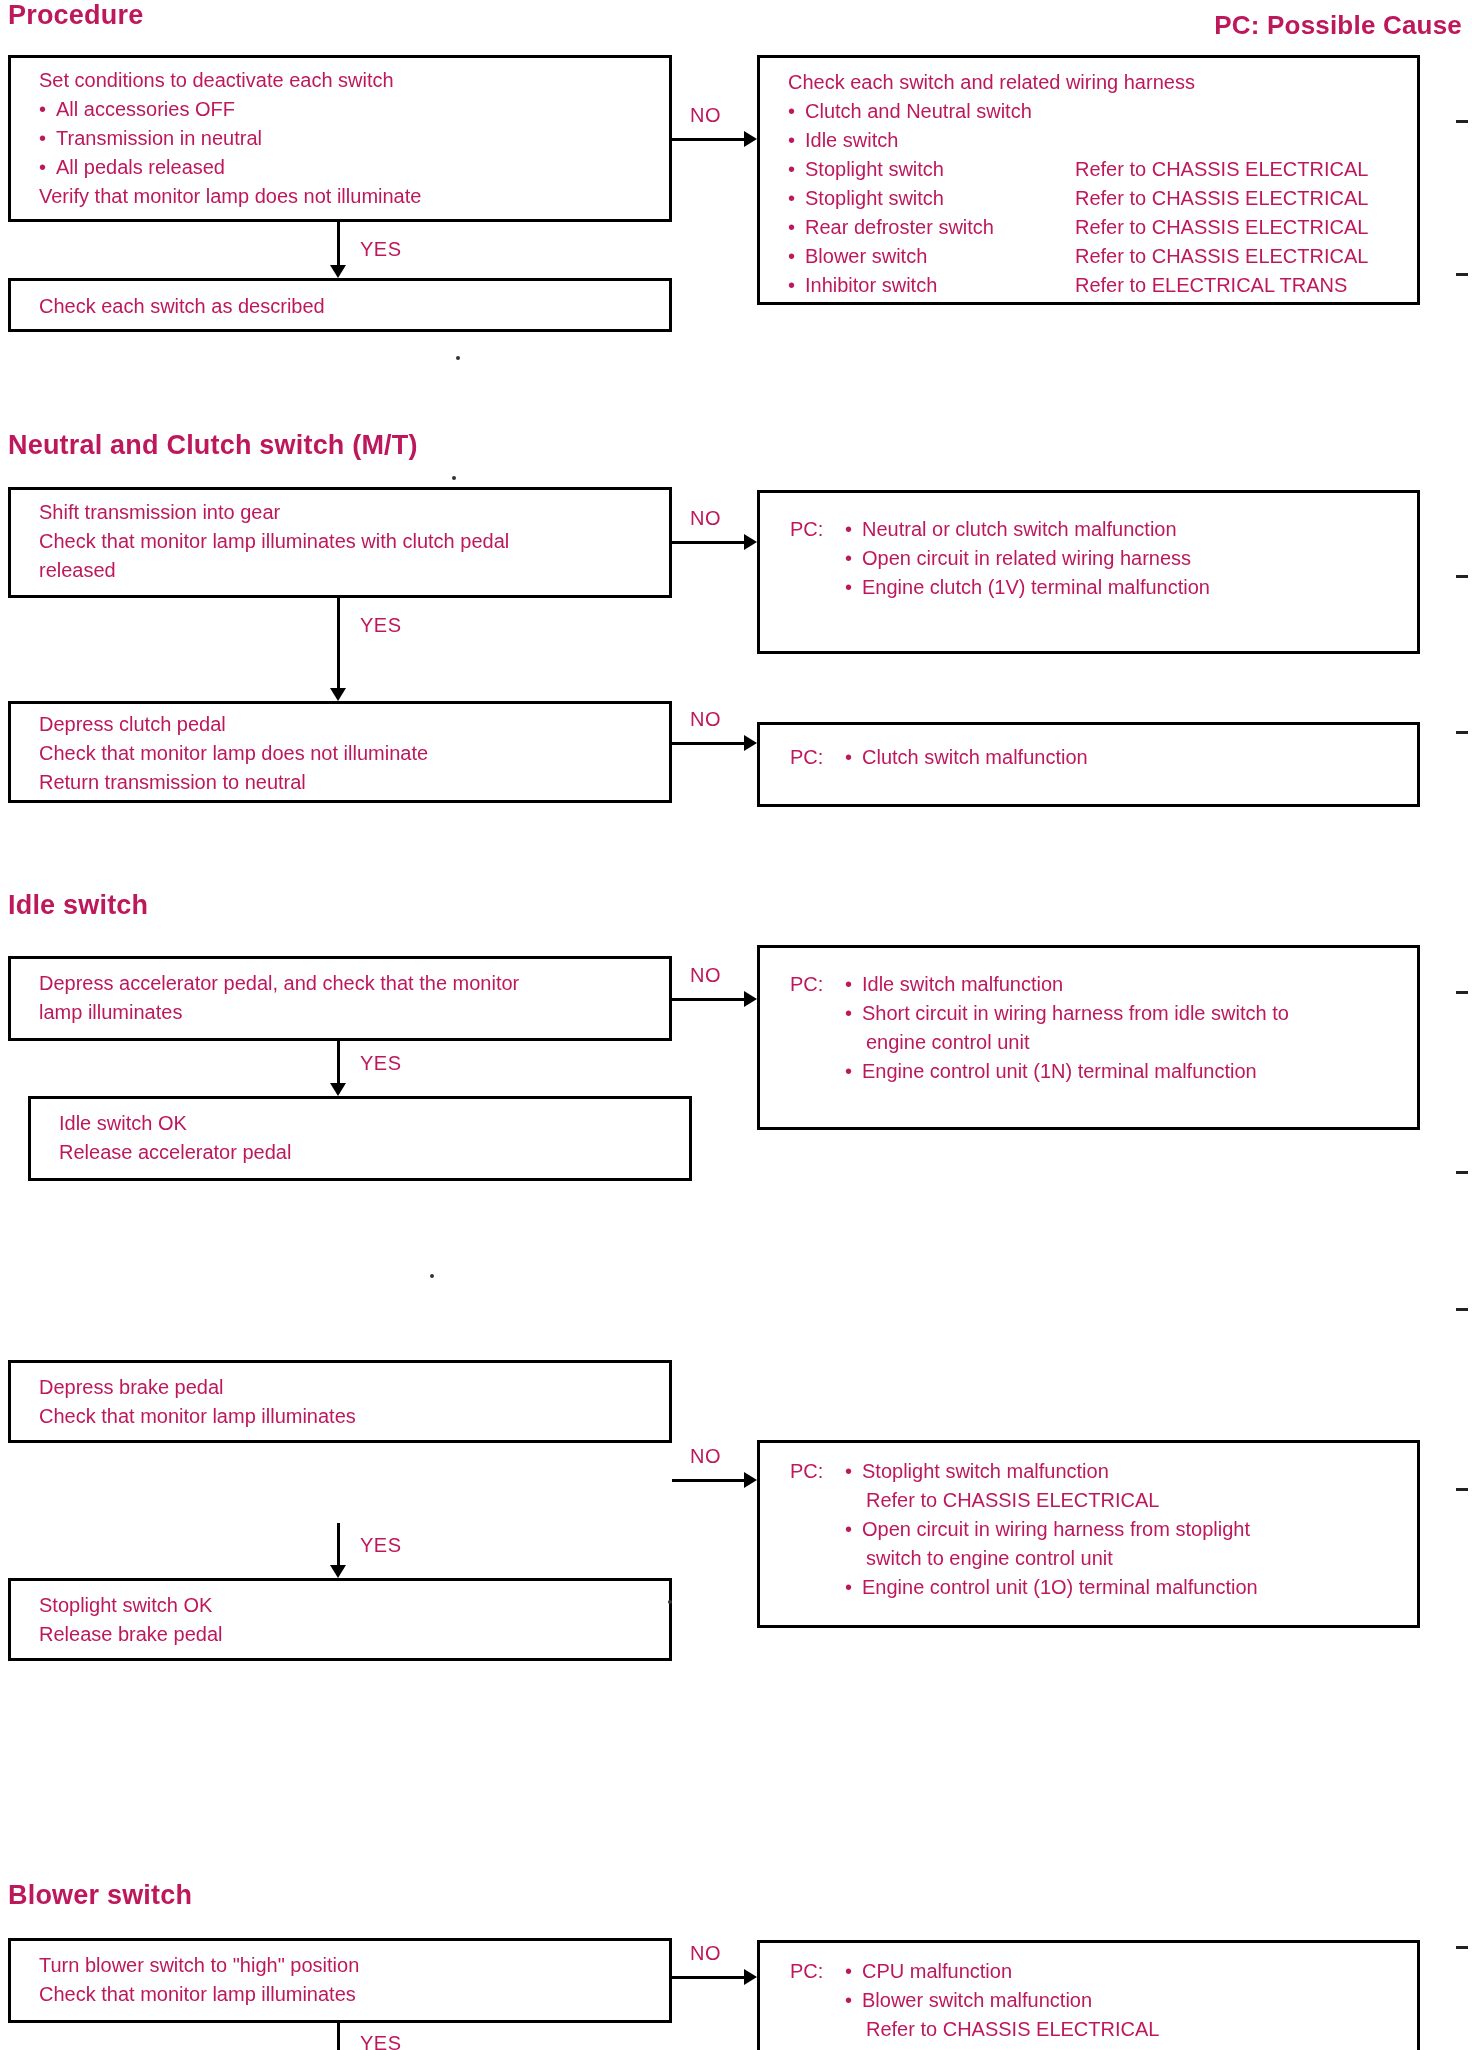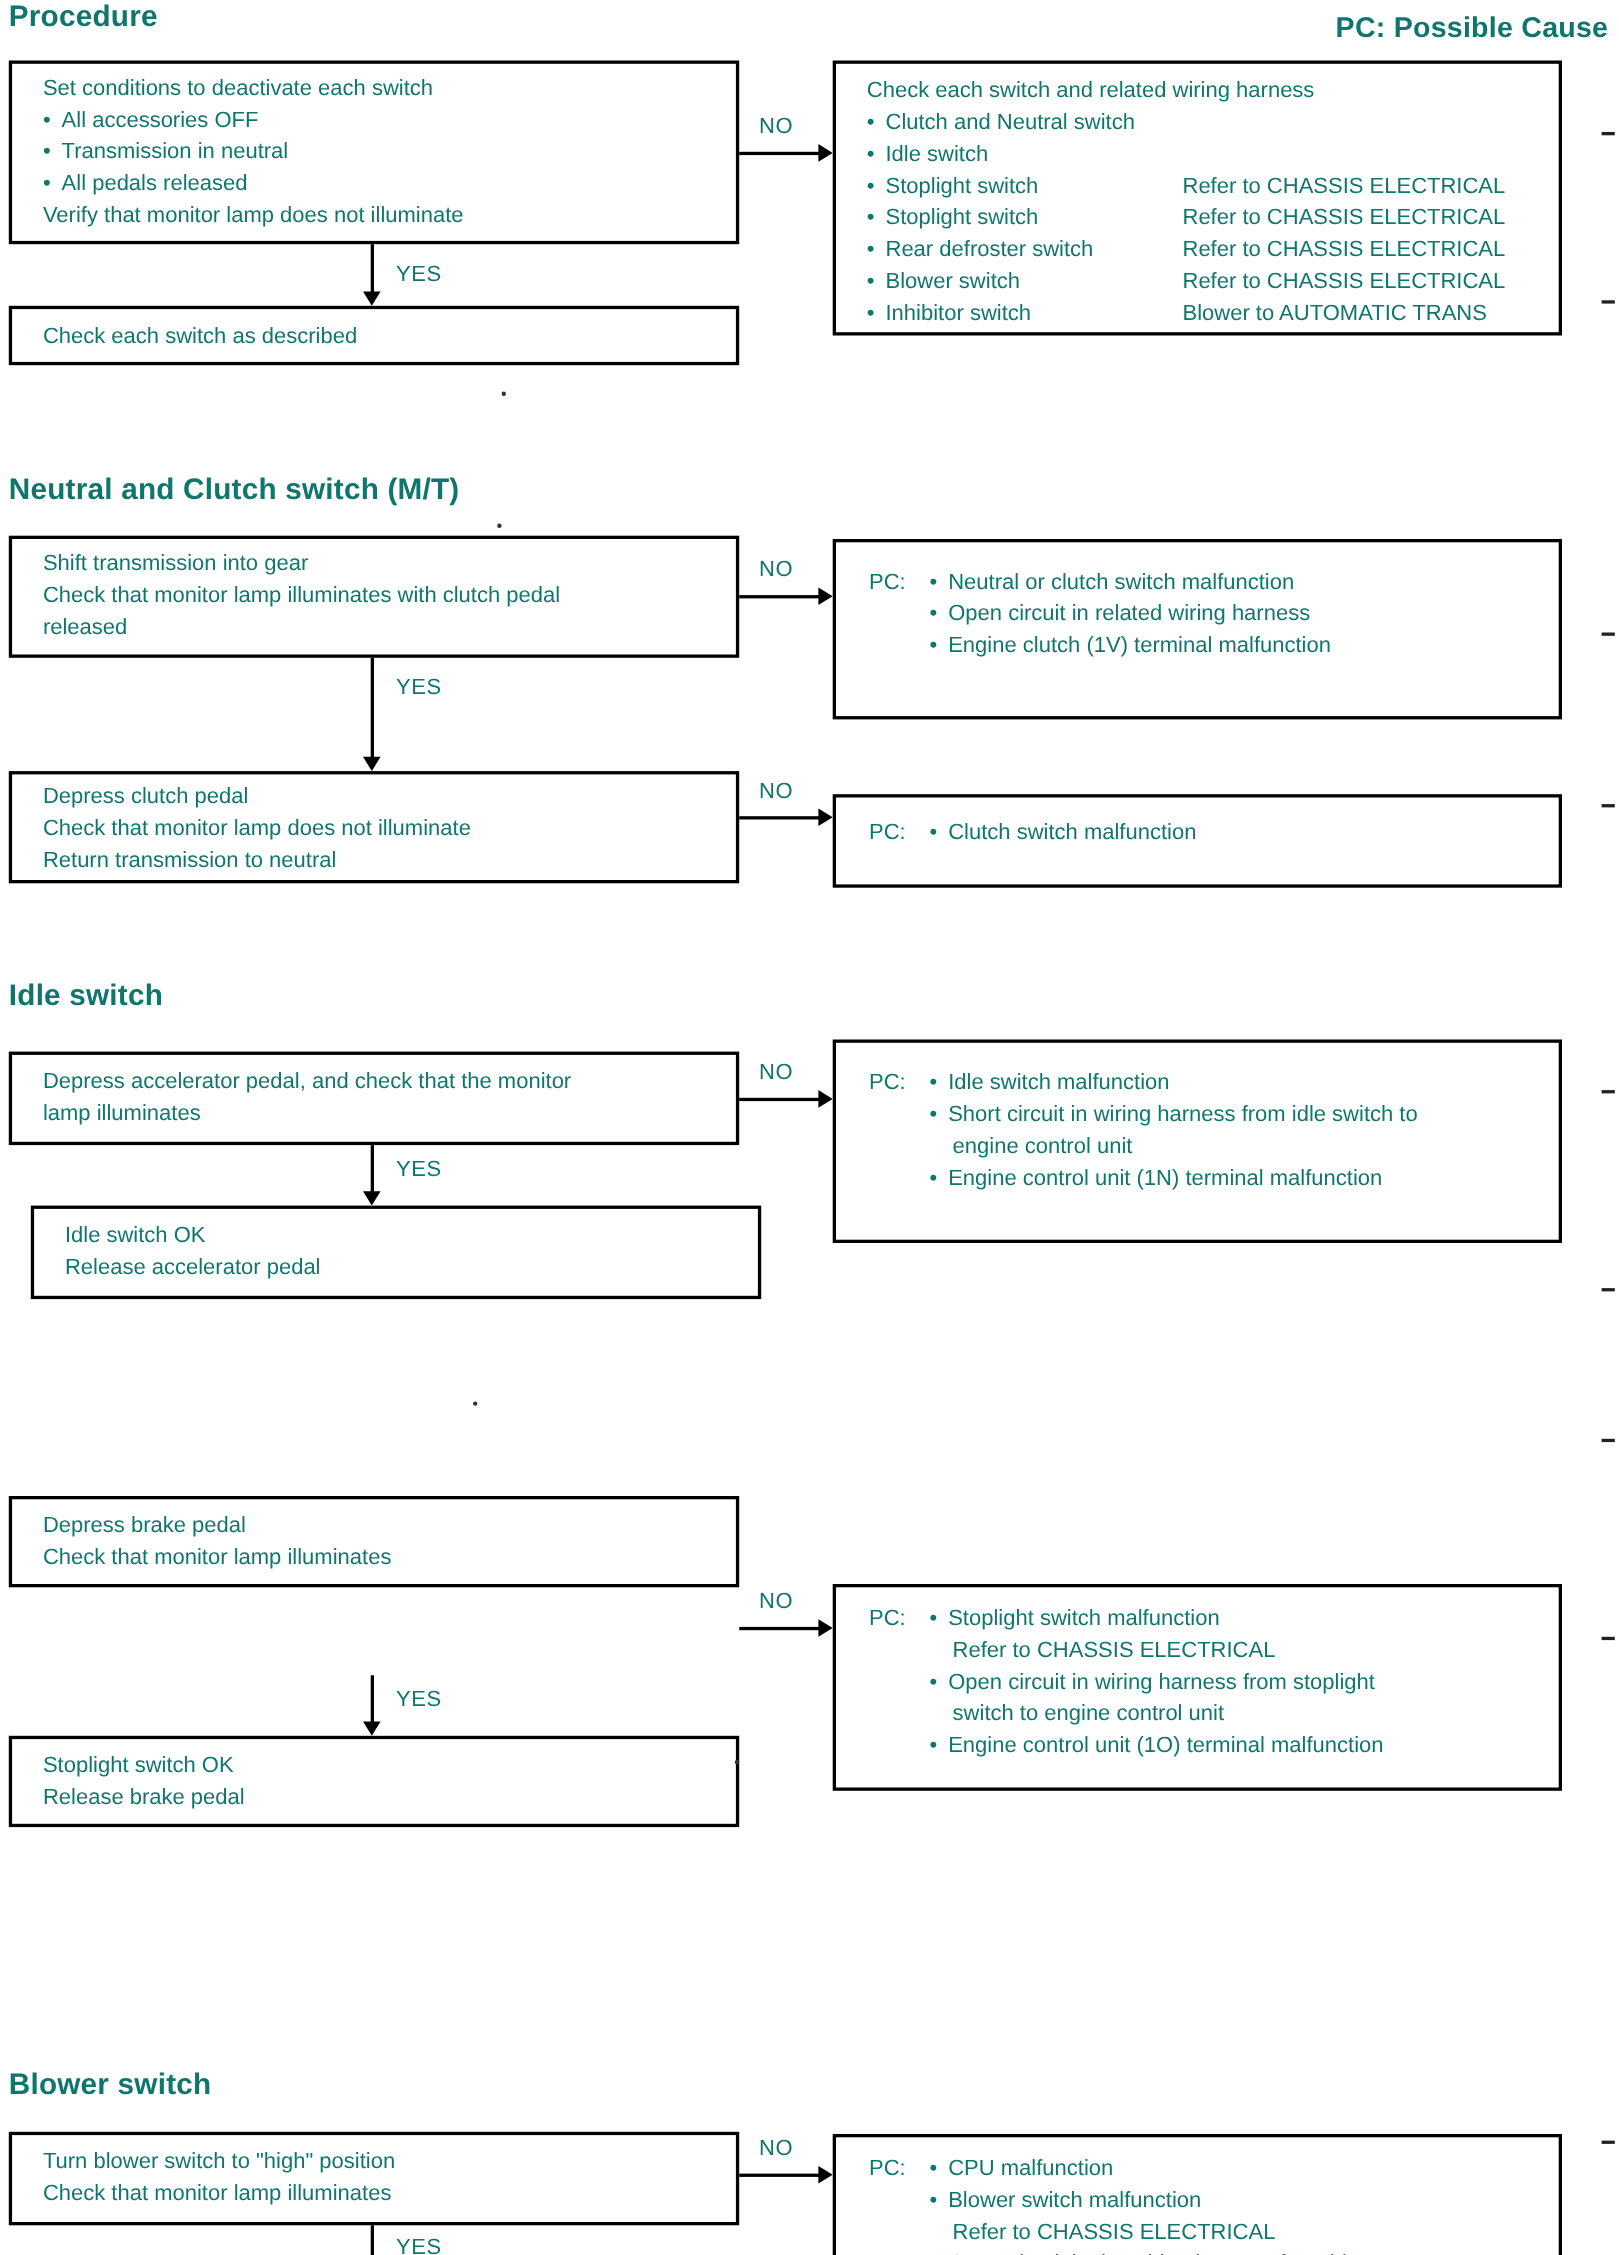--- a/index.html
+++ b/index.html
@@ -1,18 +1,18 @@
 <!DOCTYPE html>
 <html><head>
 <meta charset="utf-8">
 <style>
   html,body{margin:0;padding:0;background:#e8e8e8;}
   #page{
     position:relative; width:1472px; height:2050px; overflow:hidden;
-    background:#ffffff; color:#0f766e;
+    background:#ffffff; color:#be185d;
     font-family:"Liberation Sans", sans-serif;
   }
   .hd{position:absolute; font-size:27px; font-weight:700; letter-spacing:0.2px; white-space:nowrap;}
   .legend{font-size:26px;}
   .bx{
     position:absolute; border:3px solid #000; box-sizing:border-box;
     background:#fff; font-size:20px; line-height:29px;
   }
   .ln{padding-left:28px; white-space:nowrap;}
   .blt{display:inline-block; width:17px;}
@@ -80,21 +80,21 @@
     <div class="irow">
         <span class="iname"><span class="blt"></span><span>Rear defroster switch</span></span>
         <span>Refer to CHASSIS ELECTRICAL</span>
       </div>
     <div class="irow">
         <span class="iname"><span class="blt"></span><span>Blower switch</span></span>
         <span>Refer to CHASSIS ELECTRICAL</span>
       </div>
     <div class="irow">
         <span class="iname"><span class="blt"></span><span>Inhibitor switch</span></span>
-        <span>Blower to AUTOMATIC TRANS</span>
+        <span>Refer to ELECTRICAL TRANS</span>
       </div>
   </div>
 
   <div class="vline" style="left:337px; top:222px; height:44px;"></div>
   <div class="arr-d" style="left:330px; top:265px;"></div>
   <div class="lbl" style="left:360px; top:238px;">YES</div>
 
   <div class="bx" style="left:8px; top:278px; width:664px; height:54px; padding-top:11px;">
     <div class="ln">Check each switch as described</div>
   </div>

